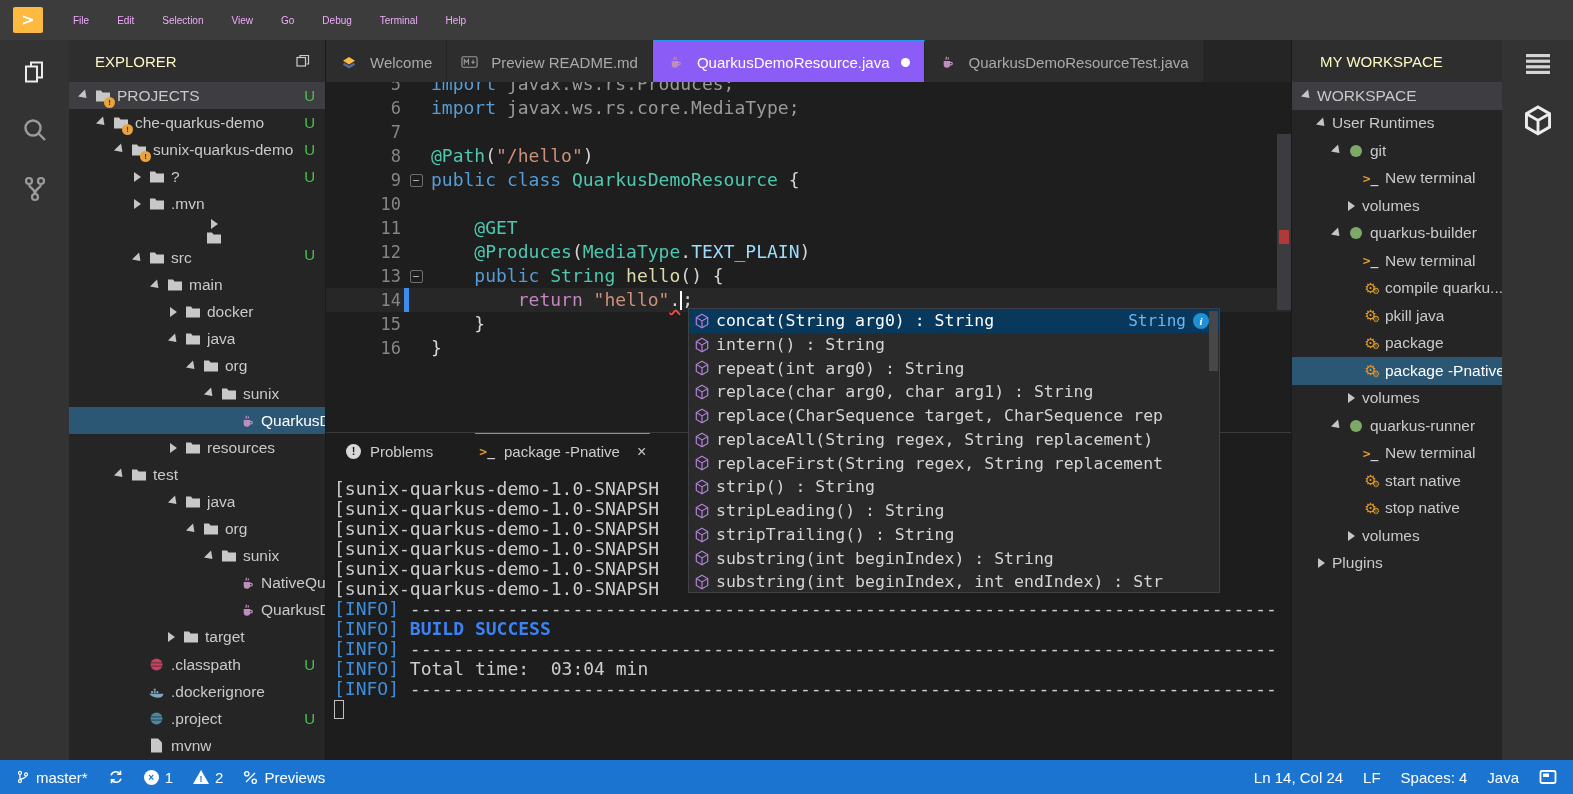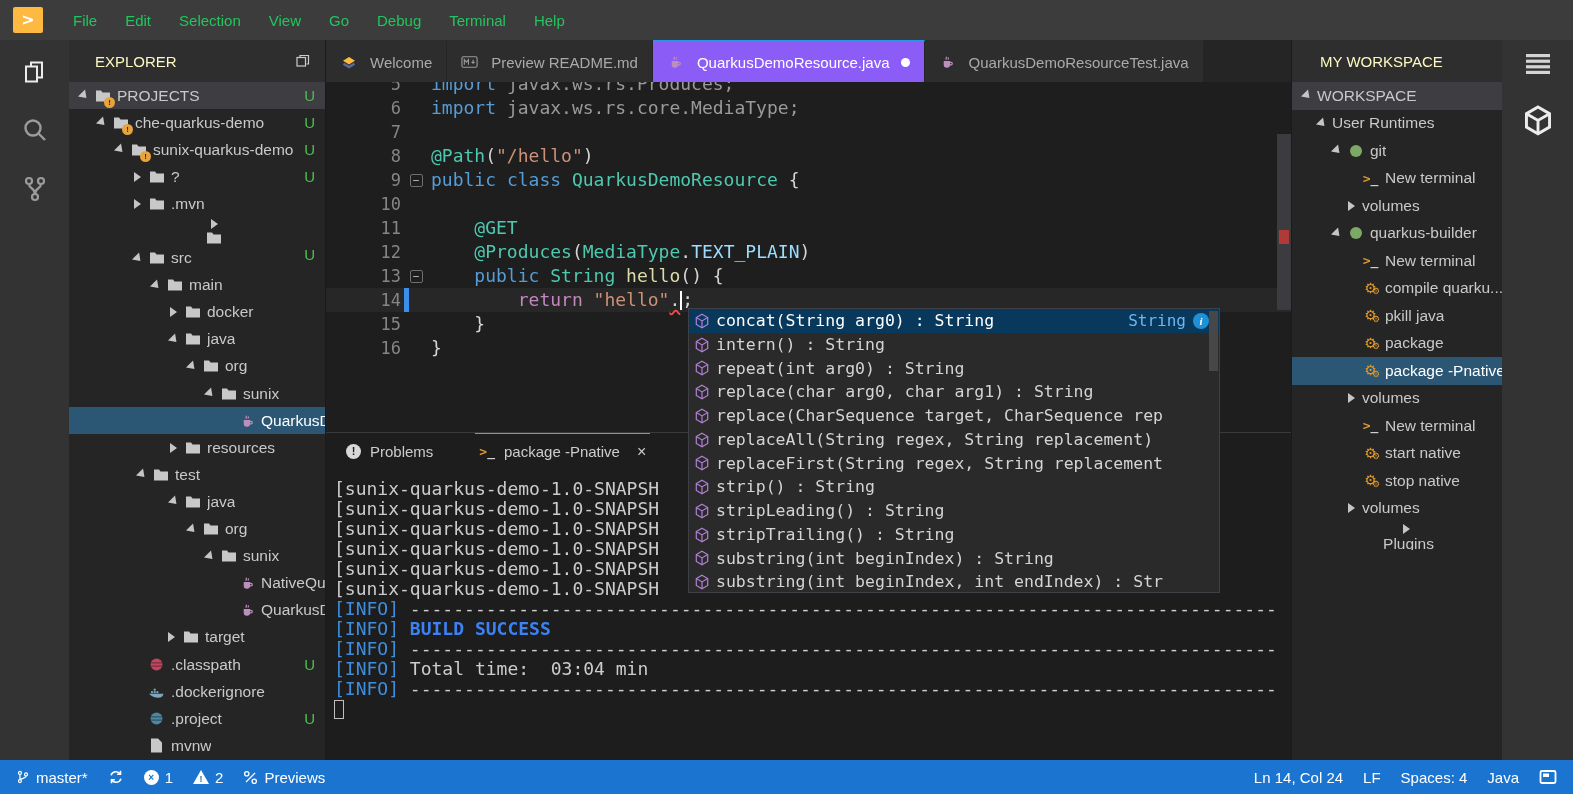--- a/index.html
+++ b/index.html
@@ -4,21 +4,21 @@
 <style>
   *{box-sizing:border-box;margin:0;padding:0}
   html,body{background:#111}
   .app{width:1573px;height:794px;position:relative;display:flex;flex-direction:column;
        background:#1e1e1e;font-family:"Liberation Sans",sans-serif;color:#ccc;overflow:hidden}
 
   
   .menubar{height:40px;flex:none;background:#3c3c3c;display:flex;align-items:center}
   .logo{width:30px;height:26px;margin:0 16px 0 13px;background:var(--cheYellow);border-radius:2px;
         color:#fff;font:bold 16px/25px "DejaVu Sans",sans-serif;text-align:center}
-  .menu-item{padding:0 14px;font-size:15px;color:#22c55e;cursor:default}
+  .menu-item{padding:0 14px;font-size:10px;color:#f0abfc;cursor:default}
 
   
   .main{flex:1;display:flex;min-height:0}
   .abar{width:69px;flex:none;background:#333;display:flex;flex-direction:column;align-items:center;
         padding-top:16px;gap:28px}
   .abar.right{width:71px;gap:30px;padding-top:14px}
   .aicon{display:flex;align-items:center;justify-content:center}
 
   .sidebar{width:256px;flex:none;background:#252526;display:flex;flex-direction:column;overflow:hidden}
   .side-hd{height:42px;flex:none;background:#2e2e2e;display:flex;align-items:center;
@@ -321,21 +321,21 @@
             <span class="tw">
               <span class="arr closed"></span>
             </span>
             <span class="icon">
               <svg width="16" height="14" viewBox="0 0 16 14">
                 <path d="M1 1.5h5l1.5 2H15v9H1z" fill="#C8C8C8"></path>
               </svg>
             </span>
             <span class="lbl">resources</span>
           </div>
-          <div class="row" style="padding-left: 44px; margin-left: 22px;">
+          <div class="row" style="padding-left: 44px;">
             <span class="tw">
               <span class="arr open"></span>
             </span>
             <span class="icon">
               <svg width="16" height="14" viewBox="0 0 16 14">
                 <path d="M1 1.5h5l1.5 2H15v9H1z" fill="#C8C8C8"></path>
               </svg>
             </span>
             <span class="lbl">test</span>
           </div>
@@ -667,20 +667,29 @@
             <span class="tw"></span>
             <span class="icon gear">⚙</span>
             <span class="lbl">package -Pnative</span>
           </div>
           <div class="row" style="padding-left: 53px;">
             <span class="tw">
               <span class="arr closed"></span>
             </span>
             <span class="lbl">volumes</span>
           </div>
+          <div class="row" style="padding-left: 38px;">
+            <span class="tw">
+              <span class="arr open"></span>
+            </span>
+            <span class="icon">
+              <span class="runtime-dot"></span>
+            </span>
+            <span class="lbl">quarkus-runner</span>
+          </div>
           <div class="row" style="padding-left: 53px;">
             <span class="tw"></span>
             <span class="icon term-prompt">&gt;</span>
             <span class="lbl">New terminal</span>
           </div>
           <div class="row" style="padding-left: 53px;">
             <span class="tw"></span>
             <span class="icon gear">⚙</span>
             <span class="lbl">start native</span>
           </div>
@@ -688,21 +697,21 @@
             <span class="tw"></span>
             <span class="icon gear">⚙</span>
             <span class="lbl">stop native</span>
           </div>
           <div class="row" style="padding-left: 53px;">
             <span class="tw">
               <span class="arr closed"></span>
             </span>
             <span class="lbl">volumes</span>
           </div>
-          <div class="row" style="padding-left: 23px; flex-direction: column;">
+          <div class="row" style="padding-left: 23px;">
             <span class="tw">
               <span class="arr closed"></span>
             </span>
             <span class="lbl">Plugins</span>
           </div>
         </div>
     </div>
 
     <div class="abar right" id="abar-right">
         <span class="aicon">

